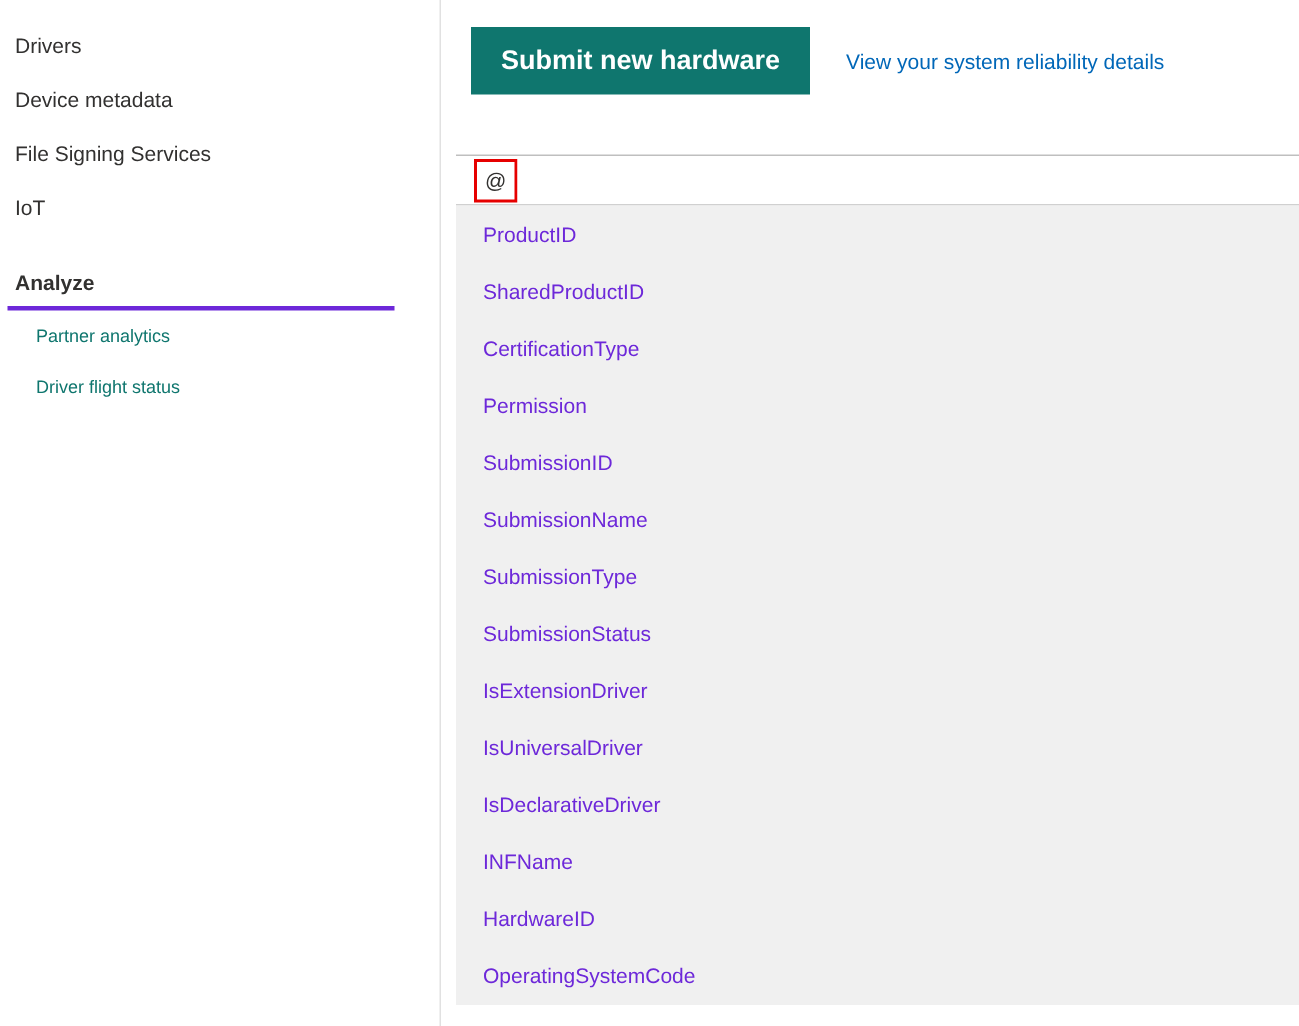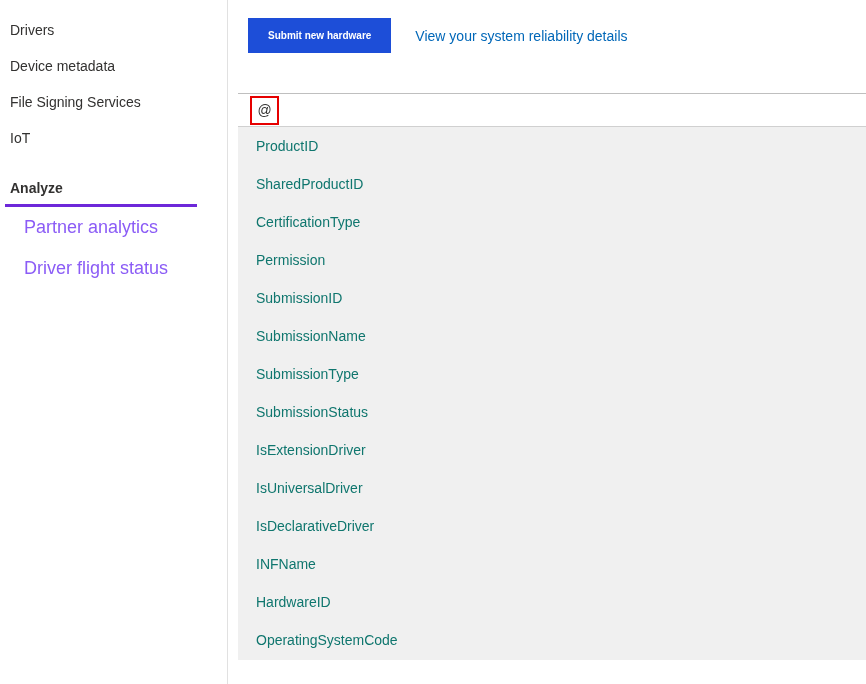--- a/index.html
+++ b/index.html
@@ -11,62 +11,62 @@
       font-family: "Segoe UI", -apple-system, BlinkMacSystemFont, sans-serif;
       font-size: 14px;
       color: #323130;
       background: #ffffff;
       width: 866px;
       height: 684px;
       overflow: hidden;
       display: flex;
     }
     .sidebar {
-      width: 228px;
+      width: 294px;
       border-right: 1px solid #e1e1e1;
       padding-top: 12px;
     }
     .sidebar-item {
       padding: 10px 10px 10px 10px;
       color: #323130;
       cursor: pointer;
       font-size: 14px;
     }
     .sidebar-section-header {
       font-weight: 600;
       padding: 24px 5px 8px 5px;
       font-size: 14px;
       border-bottom: 3px solid #6d28d9;
       margin-left: 5px;
       margin-right: 30px;
     }
     .sidebar-subitem {
       padding: 10px 10px 10px 24px;
-      color: #8b5cf6;
+      color: #0f766e;
       cursor: pointer;
-      font-size: 18px;
+      font-size: 12px;
     }
     .main {
       flex: 1;
       padding: 18px 0 0 20px;
       position: relative;
     }
     .action-bar {
       display: flex;
       align-items: center;
       gap: 24px;
       margin-bottom: 40px;
     }
     .btn-primary {
-      background: #1d4ed8;
+      background: #0f766e;
       color: #ffffff;
       border: none;
       padding: 12px 20px;
       font-weight: 600;
-      font-size: 10px;
+      font-size: 18px;
       cursor: pointer;
       font-family: inherit;
     }
     .link {
       color: #0067b8;
       text-decoration: none;
       cursor: pointer;
       font-size: 14px;
     }
     .link-right {
@@ -105,21 +105,21 @@
       padding-left: 6px;
       height: 100%;
     }
     .dropdown-list {
       background: #f0f0f0;
       border-bottom: 1px solid transparent;
     }
     .dropdown-item {
       padding: 11px 20px 11px 18px;
       font-size: 14px;
-      color: #0f766e;
+      color: #6d28d9;
       cursor: pointer;
     }
   </style>
 </head>
 <body>
 
 <nav class="sidebar">
   <div class="sidebar-item">Drivers</div>
   <div class="sidebar-item">Device metadata</div>
   <div class="sidebar-item">File Signing Services</div>

